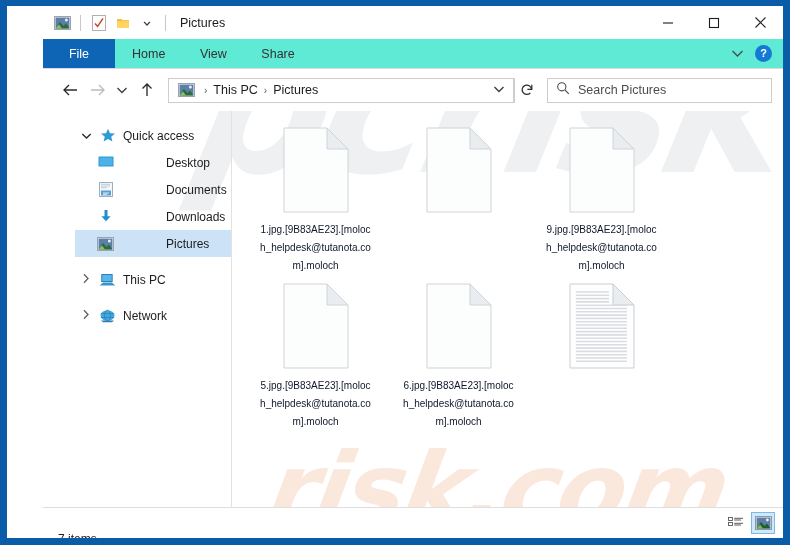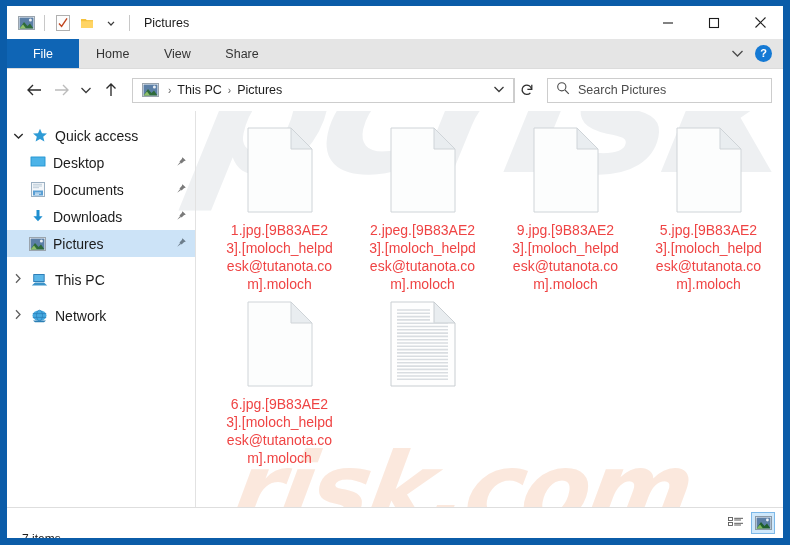--- a/index.html
+++ b/index.html
@@ -23,20 +23,21 @@
   }
 
   #window-inner {
     position: relative;
     width: 100%;
     height: 100%;
     background: #ffffff;
     display: flex;
     flex-direction: column;
     overflow: hidden;
+    padding-left: 36px;
   }
 
   
   .wm {
     position: absolute;
     pointer-events: none;
     user-select: none;
     white-space: nowrap;
     font-family: "DejaVu Sans", sans-serif;
     font-weight: bold;
@@ -98,21 +99,21 @@
     font-size: 13px; color: #222;
   }
 
   
   #ribbon {
     position: relative;
     height: 30px;
     display: flex;
     align-items: stretch;
     border-bottom: 1px solid #dcdcdc;
-    background: #e5e5e5;
+    background: #5eead4;
     flex: none;
     z-index: 5;
   }
   .rib-tab {
     display: flex; align-items: center; justify-content: center;
     font-size: 12.5px;
     color: #333;
     padding: 0 17px;
     min-width: 62px;
   }
@@ -229,40 +230,41 @@
     border-right: 1px solid #e2e2e2;
     padding-top: 11px;
     overflow: hidden;
     z-index: 3;
   }
   .nav-item {
     position: relative;
     height: 27px;
     display: flex;
     align-items: center;
-    font-size: 14px;
+    font-size: 12px;
     color: #1c1c1c;
     padding-right: 8px;
+    margin-left: 32px;
   }
   .nav-item.selected { background: #cce3f7; }
   .nav-chev {
     width: 22px; text-align: center;
     font-size: 10px; color: #5f5f5f;
     flex: none;
   }
   .nav-chev.open { color: #2b2b2b; font-size: 11px; }
   .nav-icon {
     width: 21px; height: 16px;
     display: flex; align-items: center; justify-content: center;
     flex: none;
     margin-right: 5px;
   }
   .nav-label { flex: 1; white-space: nowrap; }
   .pin-icon { font-size: 11px; color: #7a7a7a; flex: none; }
-  .nav-item.child { padding-left: 20px; }
+  .nav-item.child { padding-left: 20px; gap: 45px; }
   .nav-group-gap { height: 9px; }
 
   
   #content {
     position: relative;
     flex: 1;
     min-width: 0;
     overflow: hidden;
     z-index: 2;
   }
@@ -277,23 +279,23 @@
     width: 143px;
     padding-top: 8px;
     display: flex;
     flex-direction: column;
     align-items: center;
   }
   .file-icon { width: 66px; height: 86px; flex: none; }
   .file-name {
     margin-top: 8px;
     width: 112px;
-    font-size: 14px;
+    font-size: 10px;
     line-height: 18px;
-    color: #ef4444;
+    color: #0f172a;
     text-align: center;
     word-break: break-all;
   }
 
   
   #status-bar {
     position: relative;
     height: 31px;
     flex: none;
     border-top: 1px solid #dedede;
@@ -594,21 +596,20 @@
   <path d="M44 1 L65 22 H44 Z" fill="#e9edf0" stroke="#cfd4d8" stroke-width="1"></path>
 </svg></div>
               <div class="file-name">1.jpg.[9B83AE23].[moloch_helpdesk@tutanota.com].moloch</div>
             </div>
             <div class="file-item">
               <div class="file-icon">
 <svg viewBox="0 0 66 86" width="66" height="86">
   <path d="M1 1 H44 L65 22 V85 H1 Z" fill="#fcfdfd" stroke="#cfd4d8" stroke-width="1"></path>
   <path d="M44 1 L65 22 H44 Z" fill="#e9edf0" stroke="#cfd4d8" stroke-width="1"></path>
 </svg></div>
-              <div class="file-name">2.jpeg.[9B83AE23].[moloch_helpdesk@tutanota.com].moloch</div>
             </div>
             <div class="file-item">
               <div class="file-icon">
 <svg viewBox="0 0 66 86" width="66" height="86">
   <path d="M1 1 H44 L65 22 V85 H1 Z" fill="#fcfdfd" stroke="#cfd4d8" stroke-width="1"></path>
   <path d="M44 1 L65 22 H44 Z" fill="#e9edf0" stroke="#cfd4d8" stroke-width="1"></path>
 </svg></div>
               <div class="file-name">9.jpg.[9B83AE23].[moloch_helpdesk@tutanota.com].moloch</div>
             </div>
             <div class="file-item">

